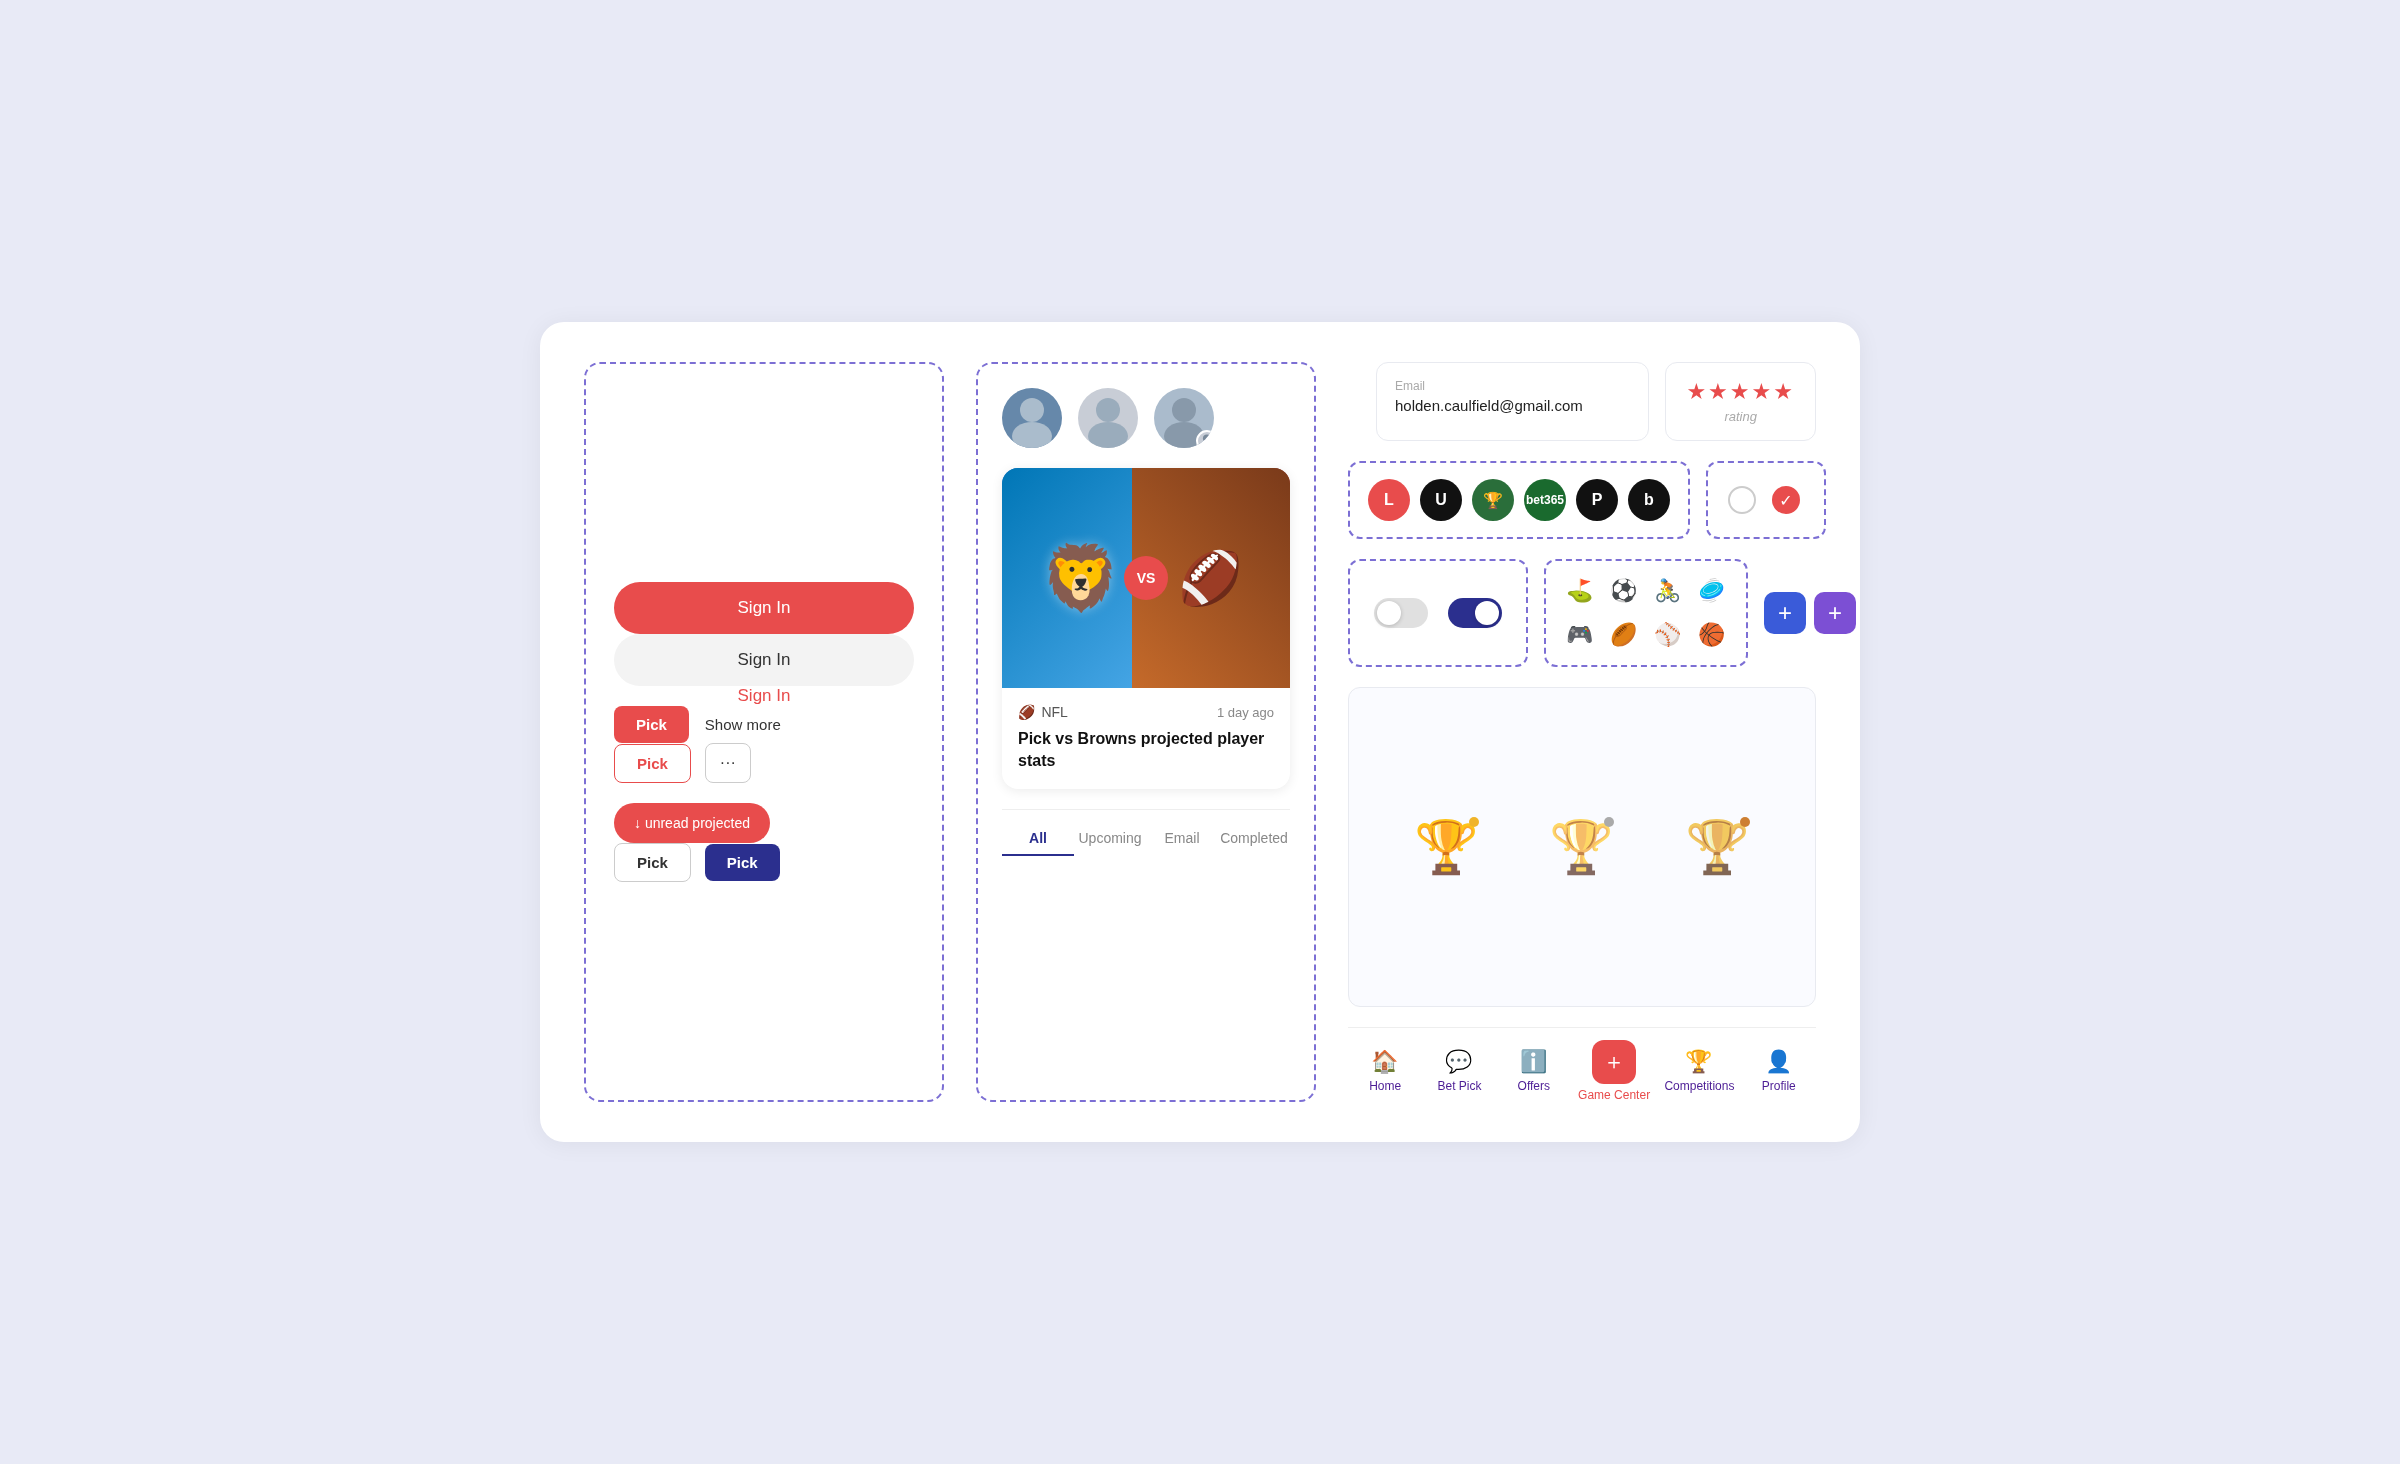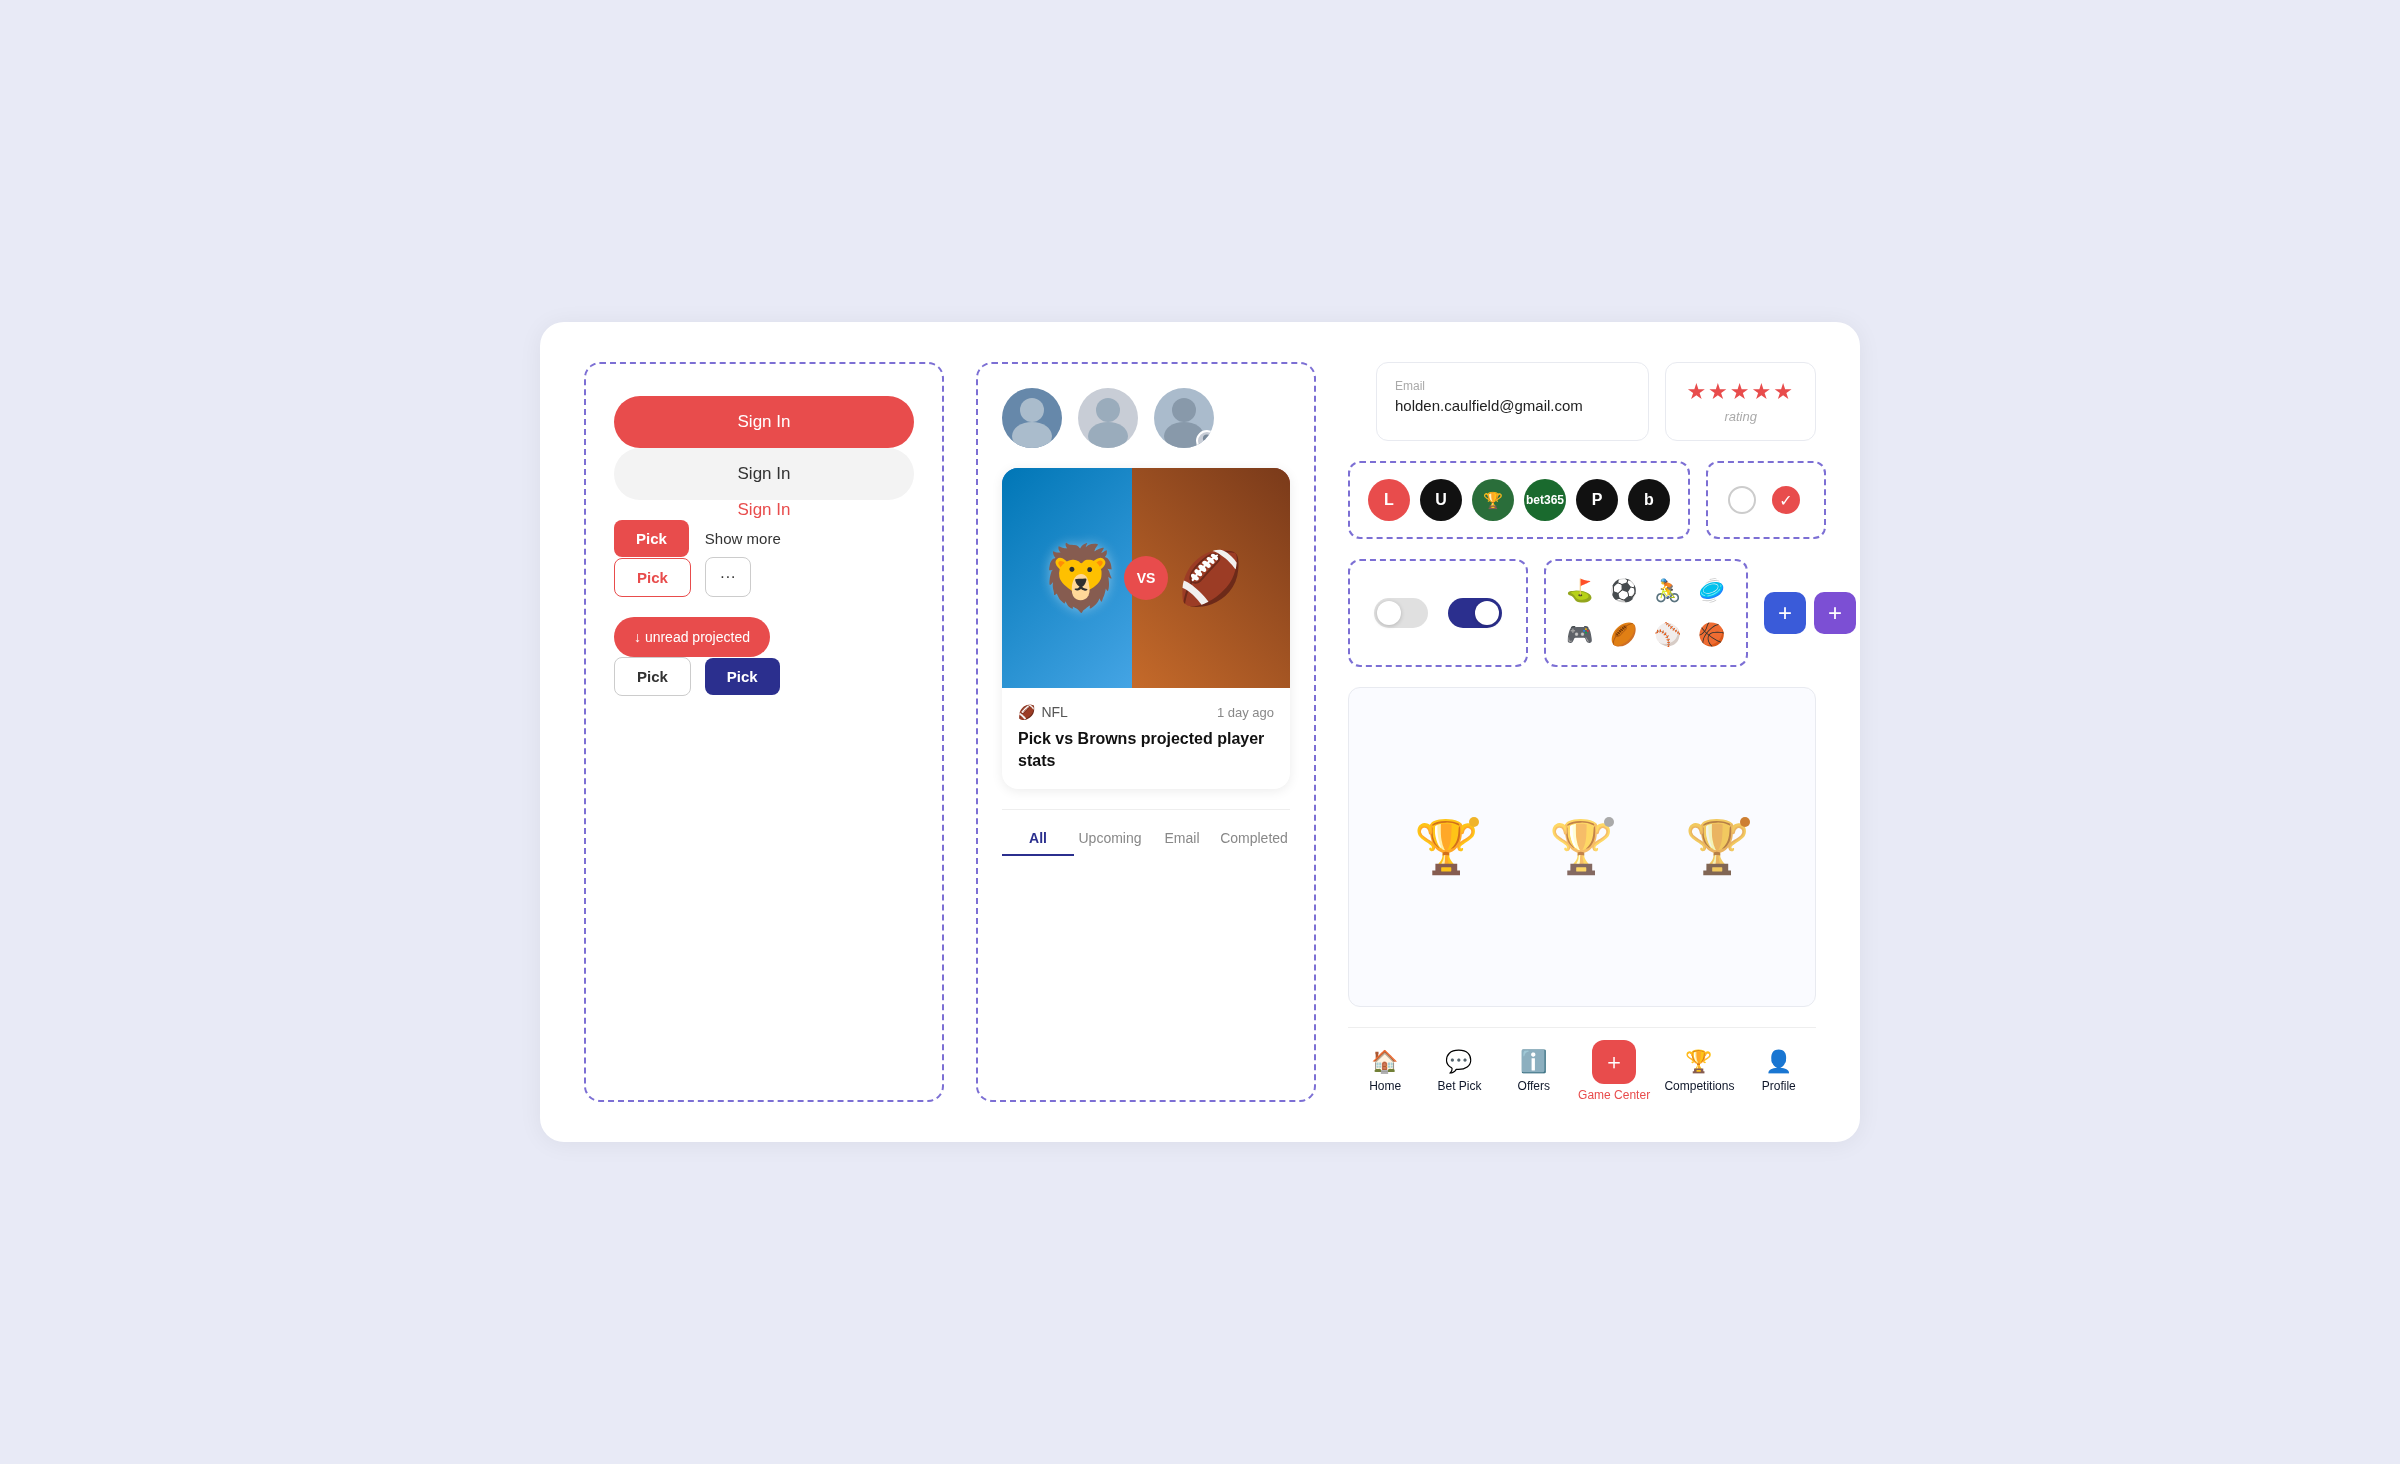--- a/index.html
+++ b/index.html
@@ -24,20 +24,21 @@
 
     
     .panel-signin {
       border: 2px dashed #7c6fd4;
       border-radius: 16px;
       padding: 32px 28px;
       width: 360px;
       display: flex;
       flex-direction: column;
       flex-shrink: 0;
+      justify-content: center;
     }
     .btn-signin-filled {
       background: #e84c4c;
       color: #fff;
       border: none;
       border-radius: 30px;
       padding: 16px;
       font-size: 17px;
       font-weight: 500;
       width: 100%;
@@ -524,21 +525,21 @@
       width: 44px;
       height: 44px;
       border-radius: 12px;
       display: flex;
       align-items: center;
       justify-content: center;
       font-size: 22px;
     }
     .nav-label {
       font-size: 12px;
-      color: #0f172a;
+      color: #4c1d95;
     }
     .nav-label.active {
       color: #e84c4c;
     }
   </style>
 </head>
 <body>
 
 <div class="outer-card">
 

